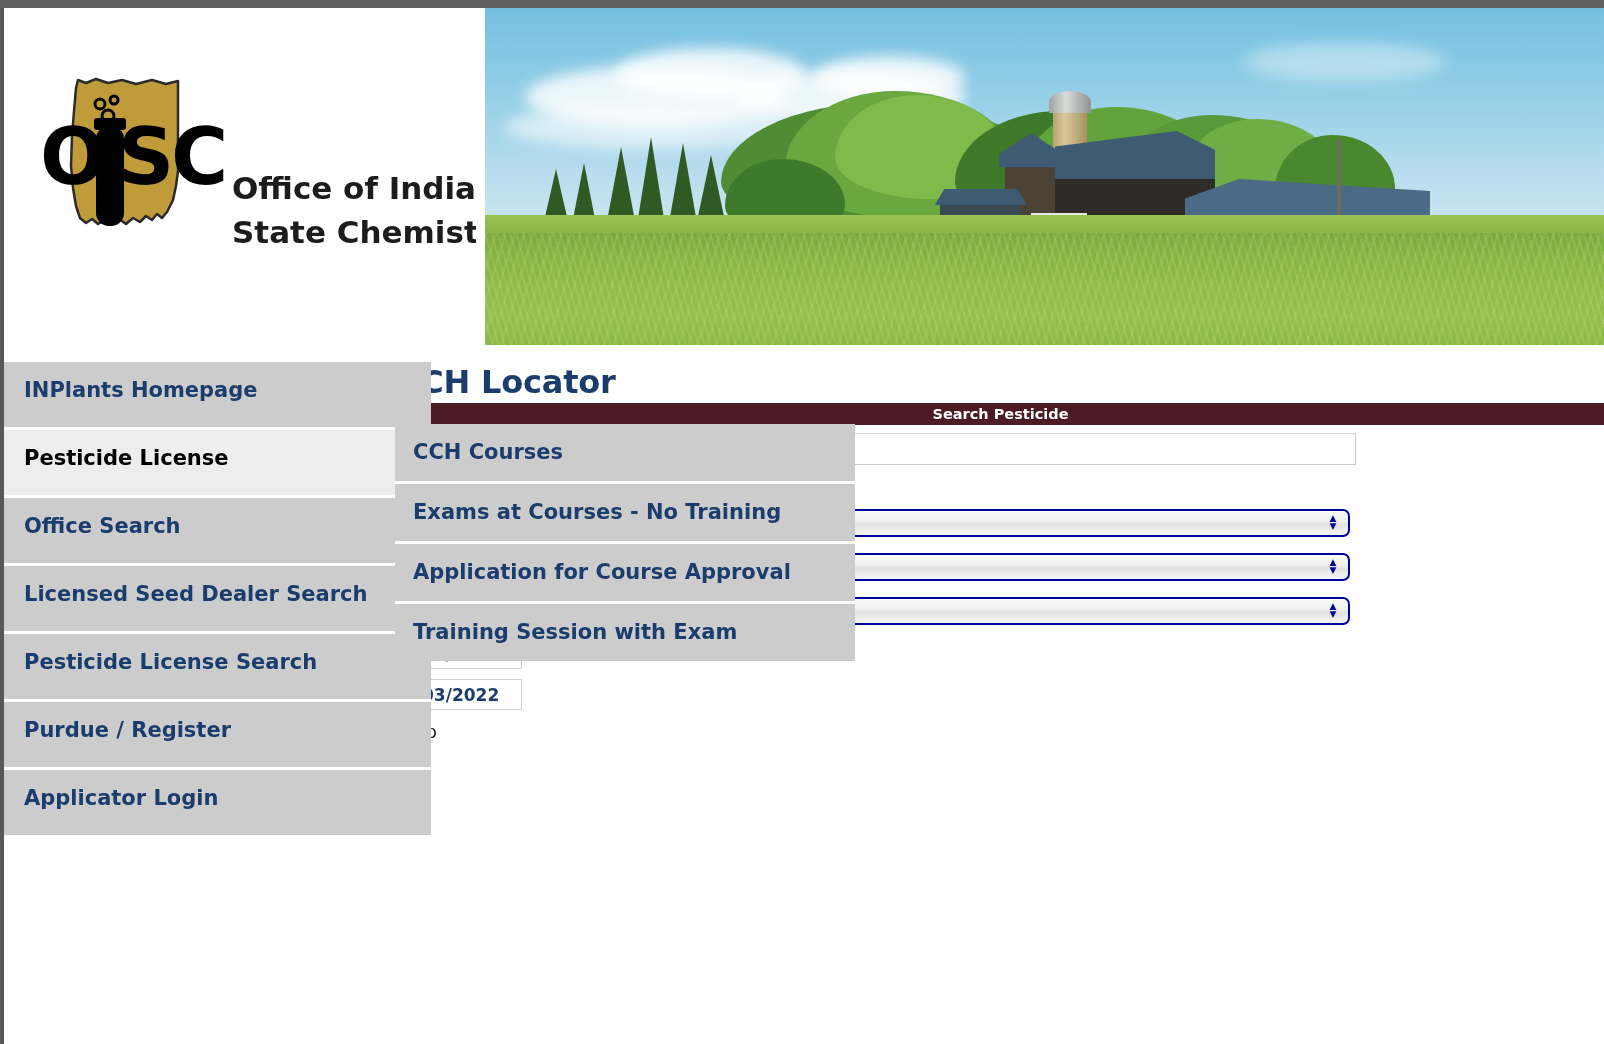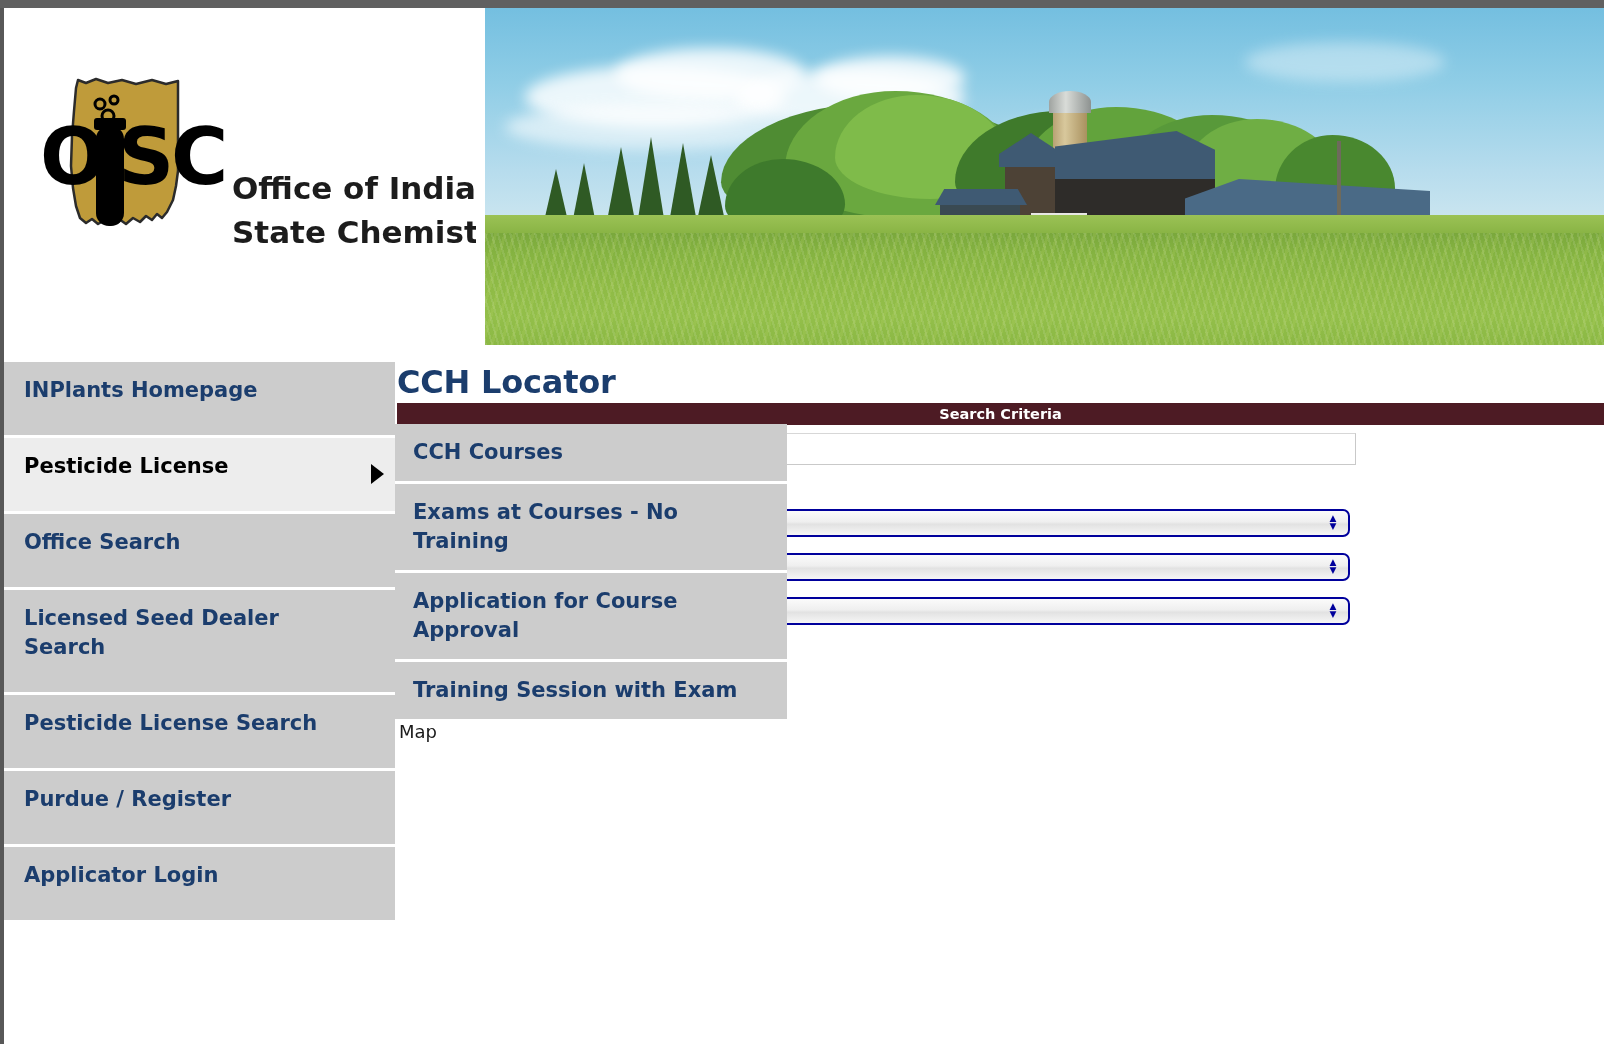--- a/index.html
+++ b/index.html
@@ -193,24 +193,24 @@
   }
 
   
   .sidenav {
     position: absolute; left: 4px; top: 362px;
     width: 391px;
     background: #ffffff;
   }
   .nav-item {
     position: relative;
-    width: 391px;
+    width: 427px;
     background: #cccccc;
     border-bottom: 3px solid #ffffff;
-    padding: 14px 30px 30px 20px;
+    padding: 14px 30px 22px 20px;
     font-size: 21px; font-weight: bold;
     color: #1b3d6d;
     line-height: 1.38;
   }
   .nav-item.active {
     background: #ededed;
     color: #000000;
   }
   .nav-arrow {
     position: absolute; right: 11px; top: 50%;
@@ -221,21 +221,21 @@
     border-left: 13px solid #000000;
   }
 
   
   .flyout {
     position: absolute; left: 395px; top: 424px;
     width: 392px;
     background: #cccccc;
   }
   .fly-item {
-    width: 392px;
+    width: 460px;
     background: #cccccc;
     border-bottom: 3px solid #ffffff;
     padding: 14px 18px 14px 18px;
     font-size: 21px; font-weight: bold;
     color: #1b3d6d;
     line-height: 1.38;
   }
   .fly-item:last-child { border-bottom: none; }
 </style>
 </head>
@@ -322,21 +322,21 @@
       <div class="barn-body" style="left:546px; bottom:106px; width:56px; height:26px; background:#e8e8e4;"></div>
       <div class="pole" style="left:852px; bottom:108px; width:4px; height:96px;"></div>
 
       <div class="field-far"></div>
       <div class="field"></div>
     </div>
   </div>
 
   <div class="page-title">CCH Locator</div>
 
-  <div class="criteria-bar">Search Criteria</div>
+  <div class="criteria-bar">Search Pesticide</div>
 
   <div class="criteria-body">
 
     <div class="txt-input" placeholder=""></div>
 
     <div class="radio-row">
       <span class="radio-label">ence</span>
       <span class="radio-dot"></span>
       <span class="radio-label">Online</span>
       <span class="radio-dot"></span>

